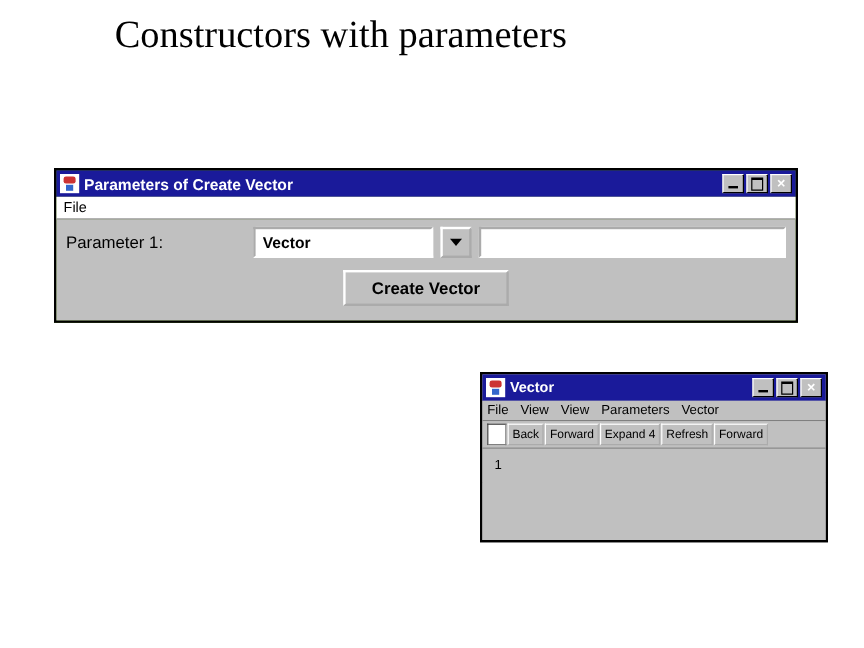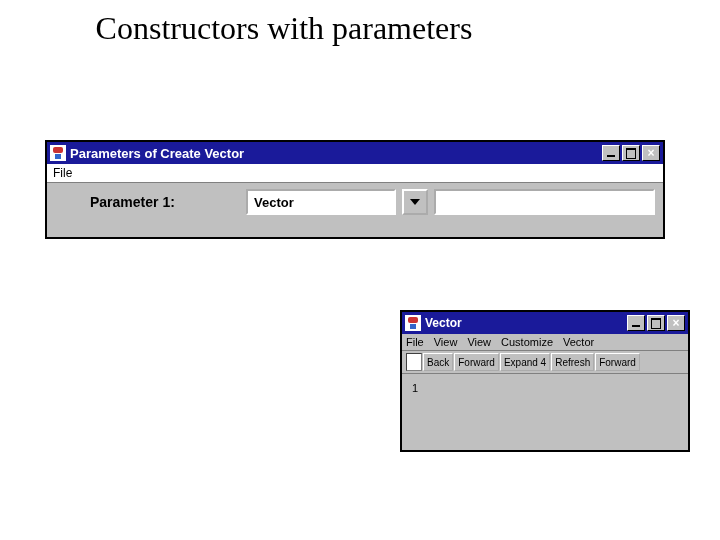--- a/index.html
+++ b/index.html
@@ -115,24 +115,23 @@
     padding: 6px 8px 12px 8px;
     background: #c0c0c0;
   }
   .param-row {
     display: flex;
     align-items: center;
     gap: 6px;
     margin-bottom: 10px;
   }
   .param-label {
-    font-weight: bold;
+    font-weight: normal;
     font-size: 14px;
     width: 150px;
-    margin-left: 35px;
   }
   .param-input {
     width: 150px;
     height: 26px;
     padding: 3px 6px;
     font-size: 13px;
     font-weight: bold;
     border: 2px inset #fff;
     background: #fff;
   }
@@ -255,39 +254,42 @@
   </div>
   <div class="win1-body">
     <div class="param-row">
       <div class="param-label">Parameter 1:</div>
       <input class="param-input" value="Vector" style="">
       <div class="dropdown-btn">
         <span></span>
       </div>
       <div class="extra-field"></div>
     </div>
+    <div class="create-row">
+      <div class="bevel-btn">Create  Vector</div>
+    </div>
   </div>
 </div>
 
 <div class="win2">
   <div class="titlebar">
     <span class="appicon"></span>
     <span class="title-text">Vector</span>
     <span class="spacer"></span>
     <div class="win-controls">
       <div class="win-btn min"></div>
       <div class="win-btn max"></div>
       <div class="win-btn close">×</div>
     </div>
   </div>
   <div class="menubar2">
     <span>File</span>
     <span>View</span>
     <span>View</span>
-    <span>Customize</span>
+    <span>Parameters</span>
     <span>Vector</span>
   </div>
   <div class="toolbar2">
     <div class="tool-blank"></div>
     <div class="tool-btn">Back</div>
     <div class="tool-btn">Forward</div>
     <div class="tool-btn">Expand 4</div>
     <div class="tool-btn">Refresh</div>
     <div class="tool-btn">Forward</div>
   </div>

